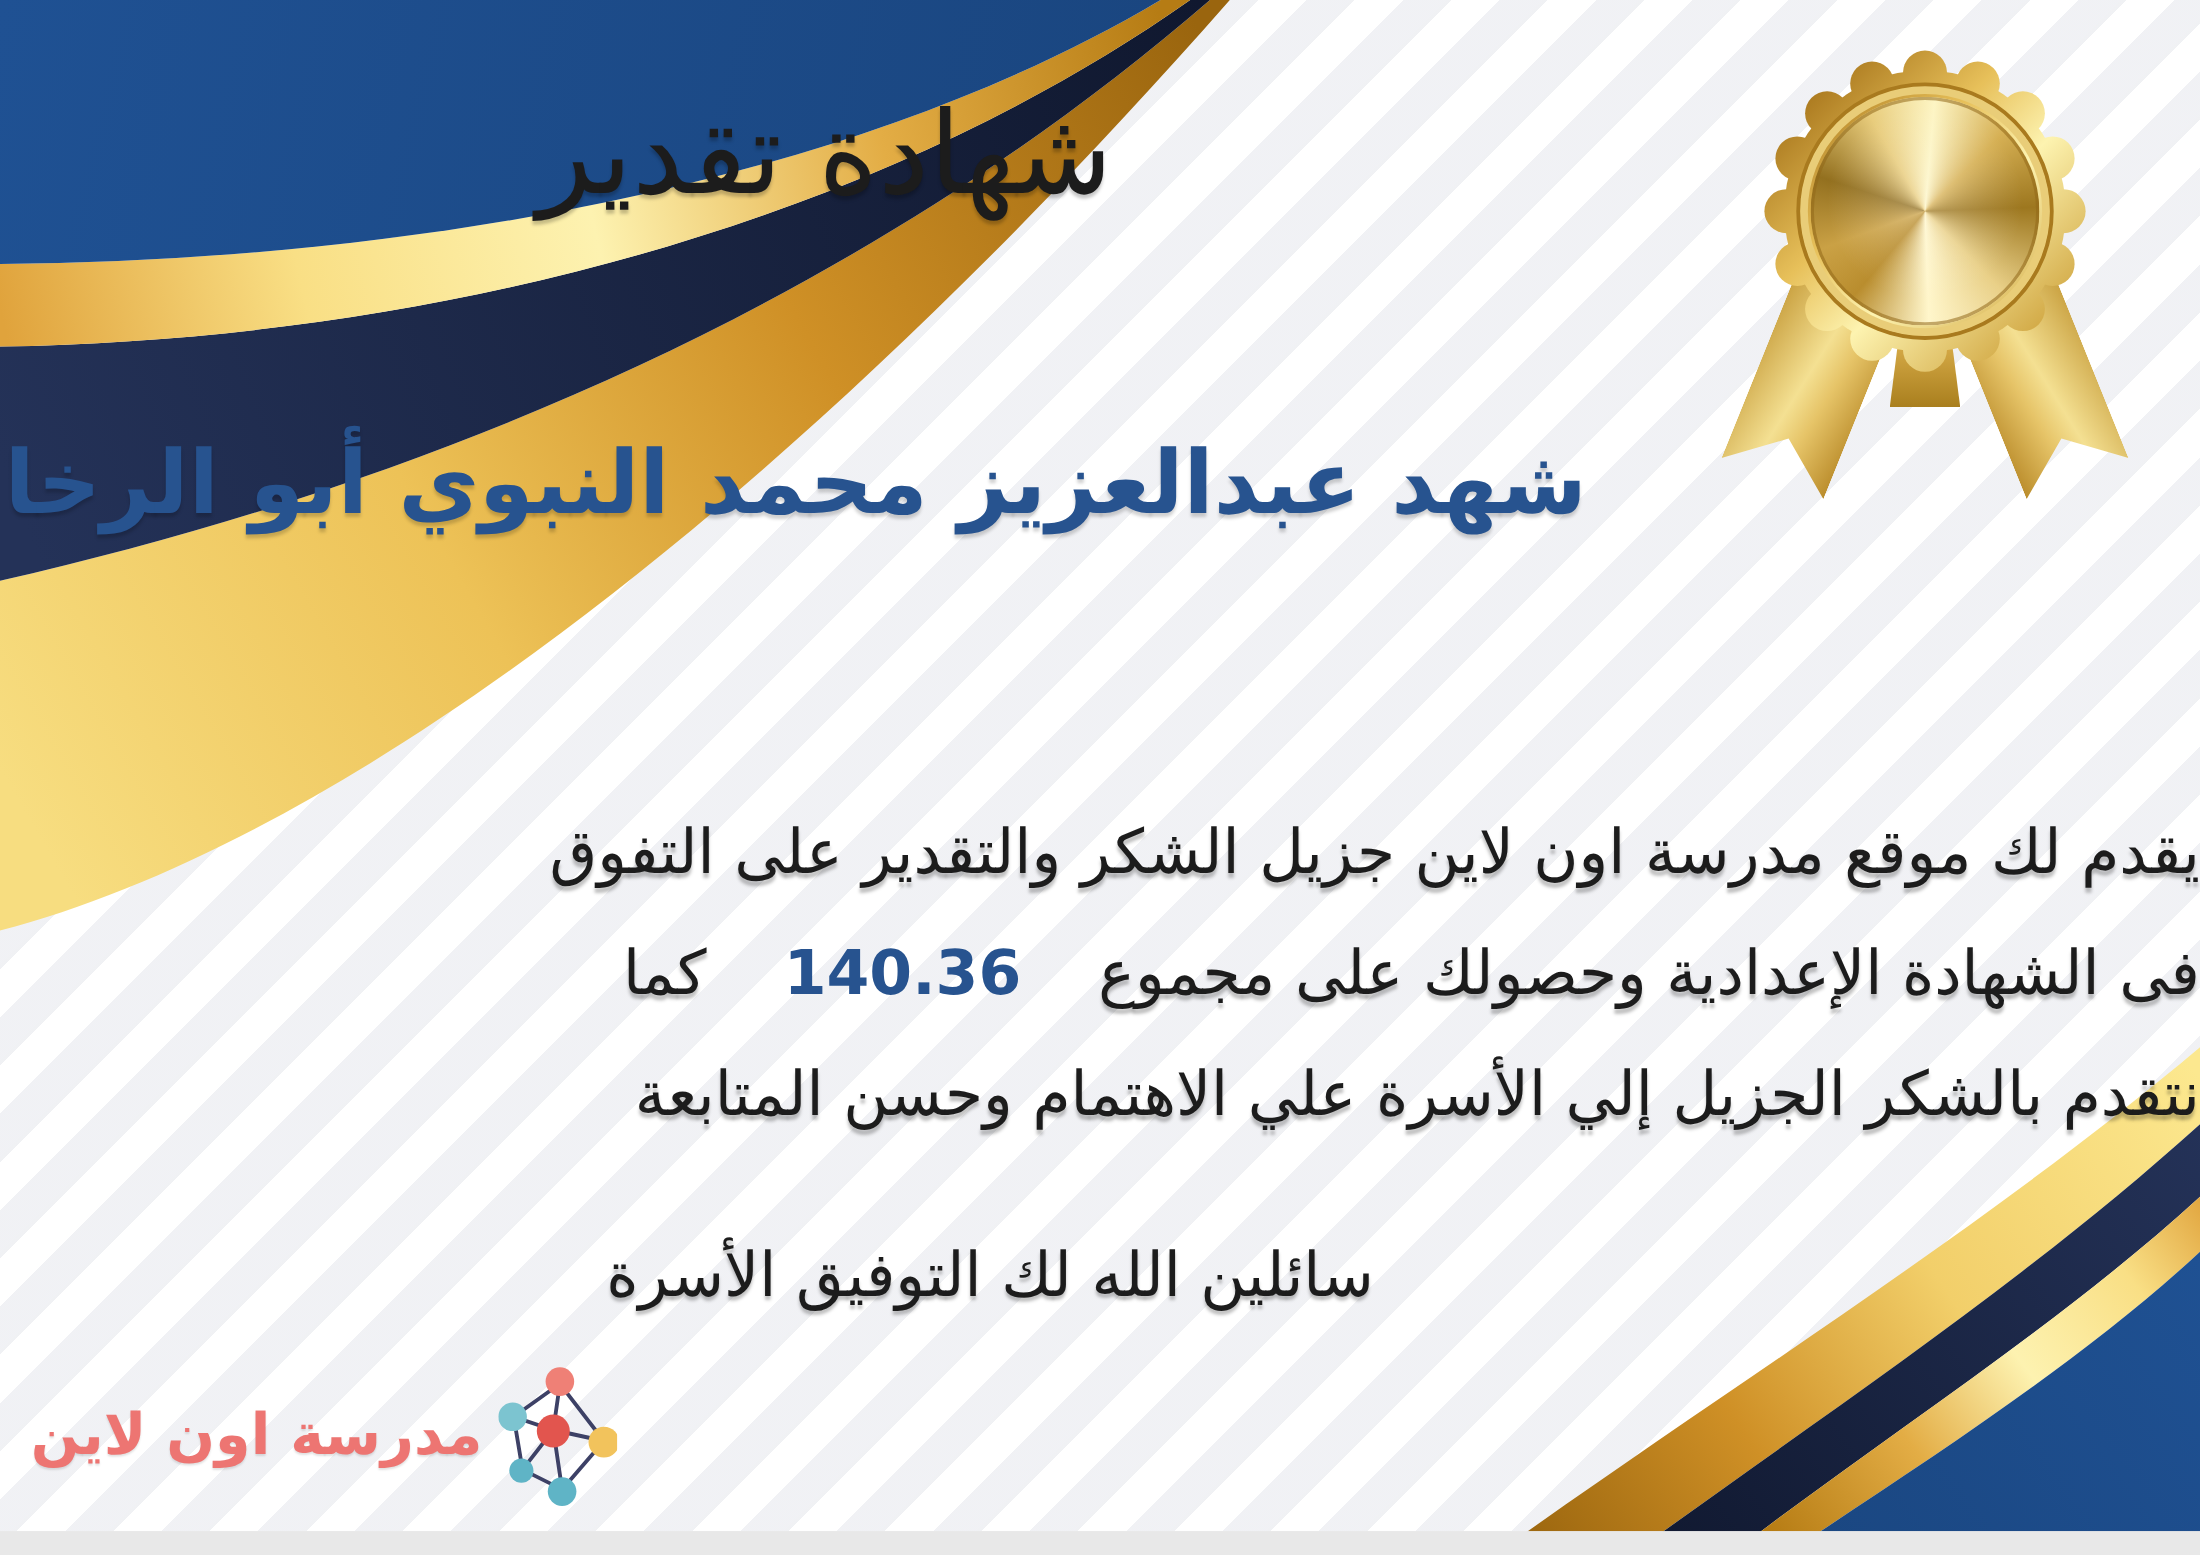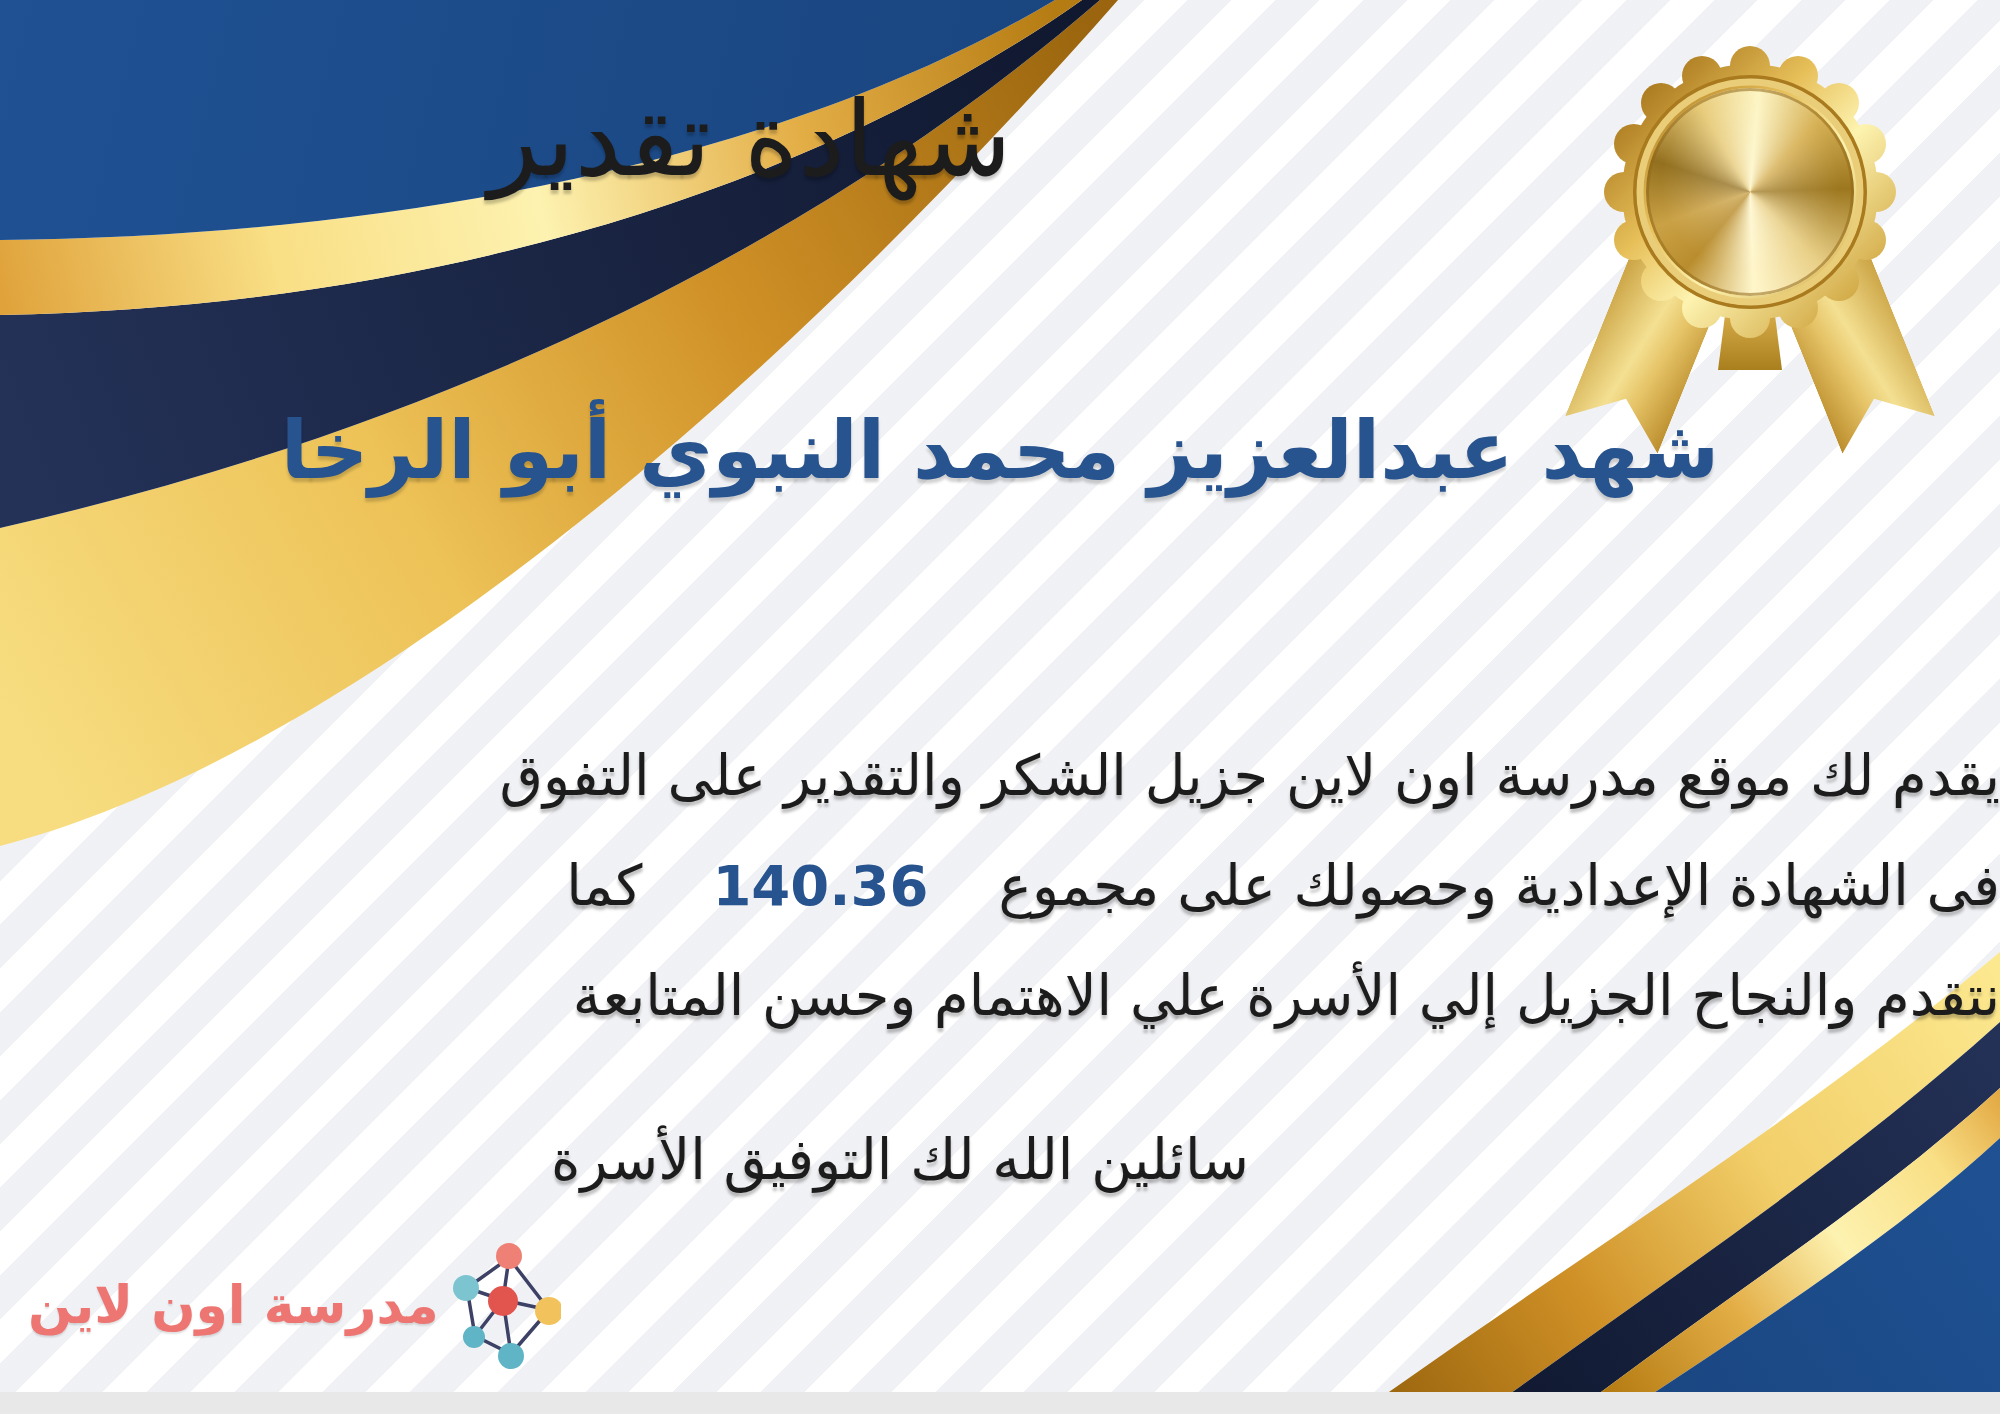--- a/index.html
+++ b/index.html
@@ -22,21 +22,21 @@
   
   .title{
     position:absolute;top:78px;left:0;width:1500px;
     margin:0;text-align:center;
     font-size:104px;font-weight:500;letter-spacing:0;
     color:var(--title-text,#1c1c1c);
     text-shadow:0 4px 3px rgba(0,0,0,.22);
   }
   .student-name{
     position:absolute;top:388px;left:0;right:0;
-    margin:16px;text-align:center;
+    margin:4px;text-align:left;
     font-size:80px;font-weight:bold;
     color:var(--name-blue,#27538f);
     text-shadow:0 4px 3px rgba(0,0,0,.18);
   }
   .body-line{
     position:absolute;left:0;right:0;margin:0;
     font-size:56px;font-weight:400;line-height:1;
     color:var(--body-text,#1c1c1c);
     text-shadow:0 4px 3px rgba(0,0,0,.25);
   }
@@ -198,21 +198,21 @@
       <circle cx="150" cy="150" r="110" fill="none" stroke="#e9cd78" stroke-width="7"></circle>
     </svg>
     <div class="medal-face"></div>
   </div>
 
   <h1 class="title">شهادة تقدير</h1>
   <h2 class="student-name">شهد عبدالعزيز محمد النبوي أبو الرخا</h2>
 
   <p class="body-line line1">يقدم لك موقع مدرسة اون لاين جزيل الشكر والتقدير على التفوق</p>
   <p class="body-line line2"><span>فى الشهادة الإعدادية وحصولك على مجموع</span><span class="score">140.36</span><span>كما</span></p>
-  <p class="body-line line3">نتقدم والنجاح الجزيل إلي الأسرة علي الاهتمام وحسن المتابعة</p>
+  <p class="body-line line3">نتقدم بالشكر الجزيل إلي الأسرة علي الاهتمام وحسن المتابعة</p>
 
   <p class="closing">سائلين الله لك التوفيق الأسرة</p>
 
   <div class="logo">
     <svg width="108" height="136" viewBox="0 0 108 136" aria-hidden="true">
       <g stroke="#3d4166" stroke-width="3.5" fill="none">
         <path d="M56 20 L14 50 M56 20 L50 62 M56 20 L96 72 M14 50 L50 62 M14 50 L22 98 M50 62 L96 72 M50 62 L58 116 M96 72 L58 116 M22 98 L58 116 M22 98 L50 62"></path>
       </g>
       <circle cx="56" cy="18" r="13" fill="#ef8076"></circle>
       <circle cx="13" cy="50" r="13" fill="#7cc4d0"></circle>

